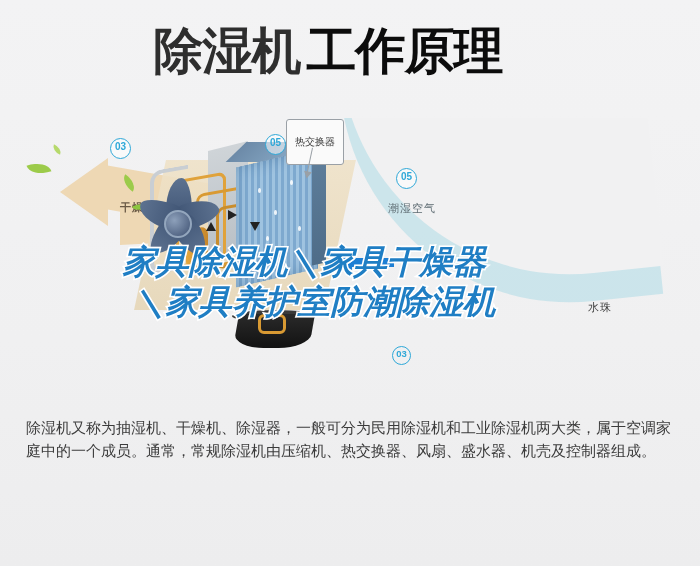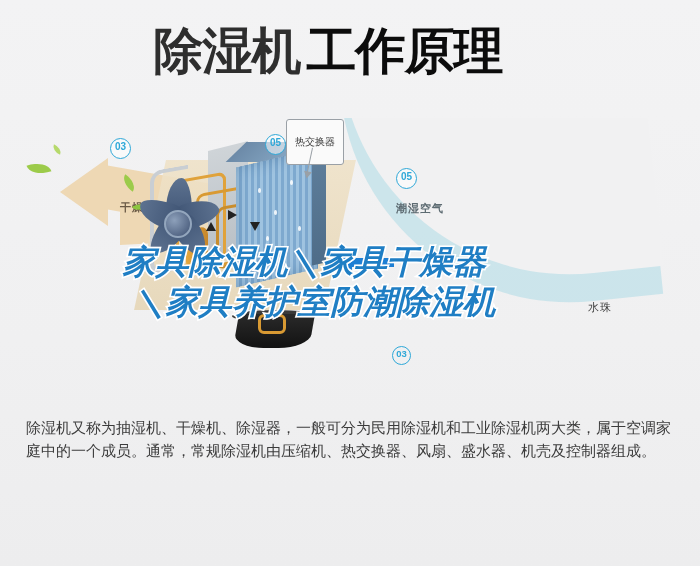--- a/index.html
+++ b/index.html
@@ -163,23 +163,22 @@
     border-right:4px solid transparent;
     border-top:7px solid #9aa0a6;
   }
 
   
   .humid-label {
     position: absolute;
     left: 388px; top: 83px;
     font-size: 11px;
     color: #5d6b72;
-    font-weight: bold;
+    font-weight: normal;
     letter-spacing: 1px;
-    margin-left: 8px;
   }
 
   
   .machine-base {
     position: absolute;
     left: 150px; top: 42px;
     width: 190px; height: 150px;
     background: linear-gradient(180deg,#efe2c8,#e6d6b6);
     transform: skewX(-12deg);
     opacity: .9;

